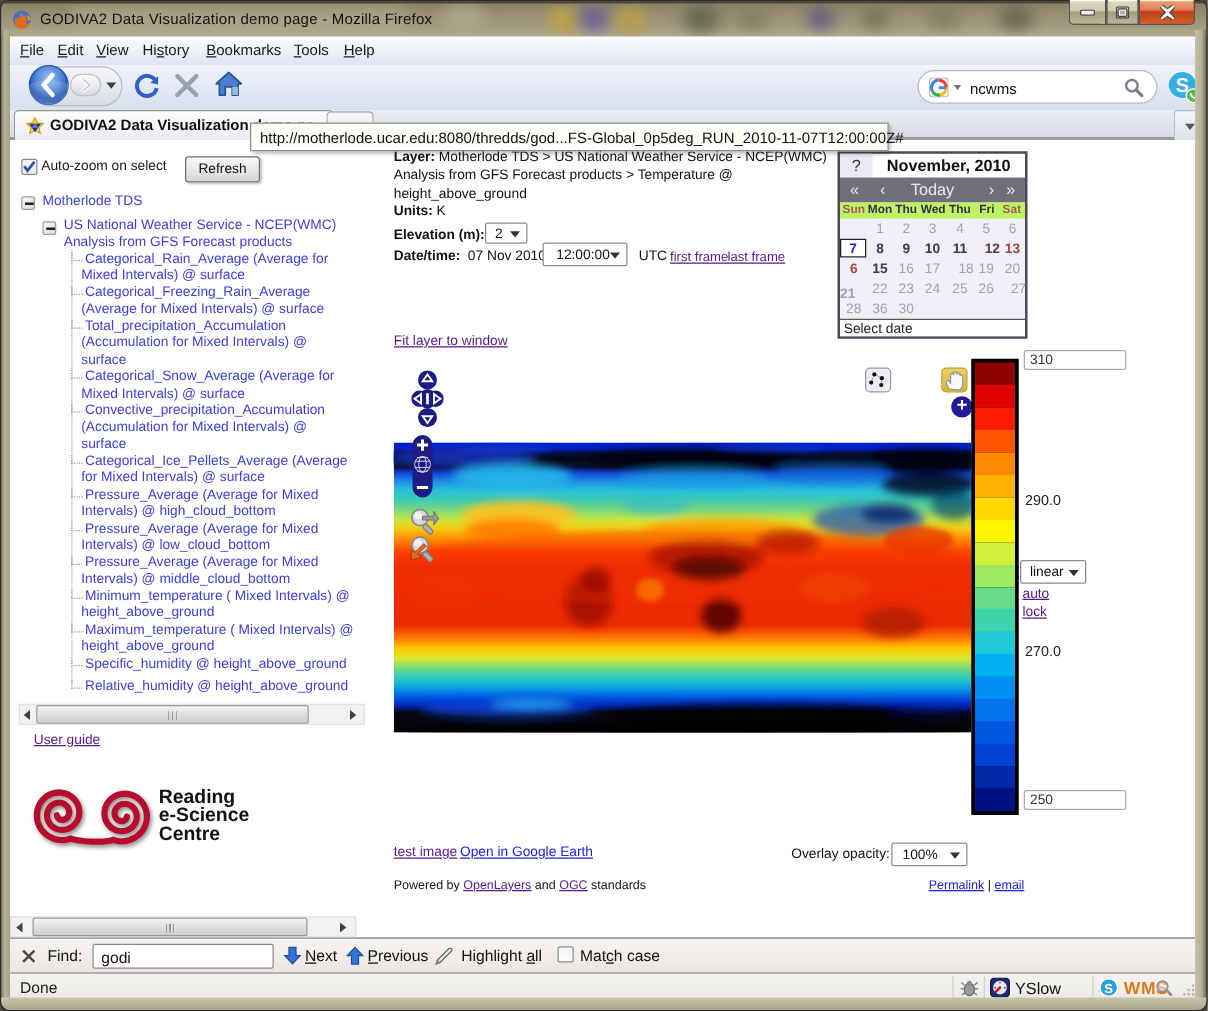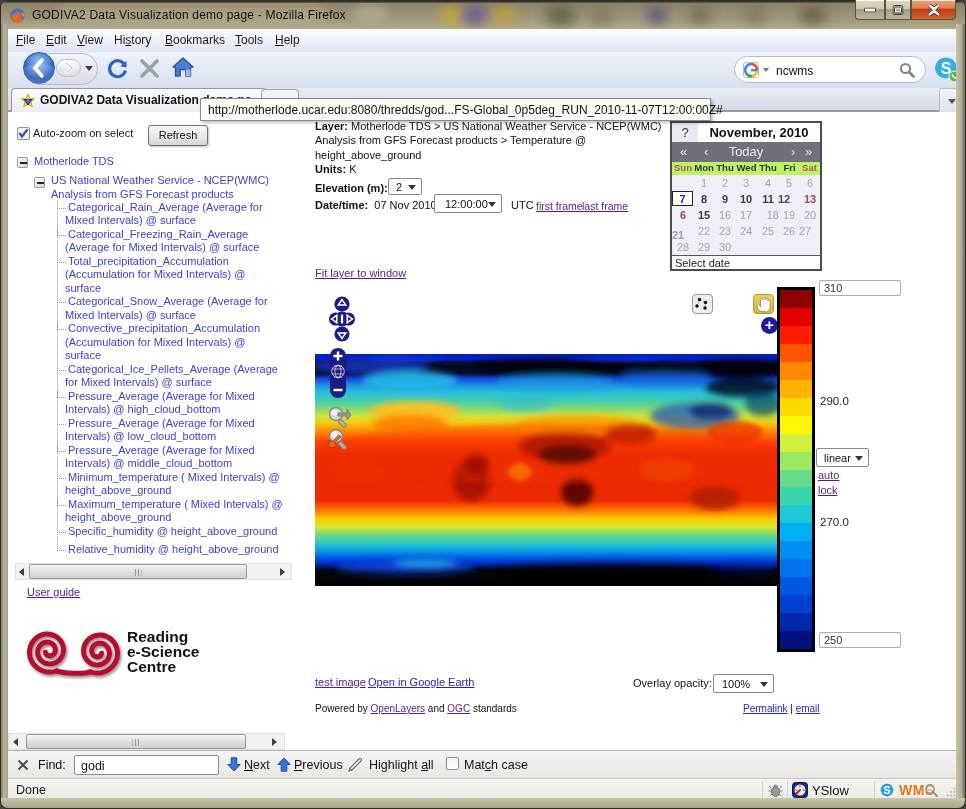--- a/index.html
+++ b/index.html
@@ -289,38 +289,38 @@
           <span style="position:absolute;left:42px;top:0px;width:22px;height:16px;text-align:center;line-height:16px;color:#a2a2b2;font-weight:normal">2</span>
           <span style="position:absolute;left:63px;top:0px;width:22px;height:16px;text-align:center;line-height:16px;color:#a2a2b2;font-weight:normal">3</span>
           <span style="position:absolute;left:85px;top:0px;width:22px;height:16px;text-align:center;line-height:16px;color:#a2a2b2;font-weight:normal">4</span>
           <span style="position:absolute;left:106px;top:0px;width:22px;height:16px;text-align:center;line-height:16px;color:#a2a2b2;font-weight:normal">5</span>
           <span style="position:absolute;left:127px;top:0px;width:22px;height:16px;text-align:center;line-height:16px;color:#a2a2b2;font-weight:normal">6</span>
           <span style="position:absolute;left:0px;top:16px;width:21px;height:15px;text-align:center;line-height:15px;background:#fff;border:1px solid #222;color:#2222cc;font-weight:bold">7</span>
           <span style="position:absolute;left:21px;top:16px;width:22px;height:16px;text-align:center;line-height:16px;color:#3a3a52;font-weight:bold">8</span>
           <span style="position:absolute;left:42px;top:16px;width:22px;height:16px;text-align:center;line-height:16px;color:#3a3a52;font-weight:bold">9</span>
           <span style="position:absolute;left:63px;top:16px;width:22px;height:16px;text-align:center;line-height:16px;color:#3a3a52;font-weight:bold">10</span>
           <span style="position:absolute;left:85px;top:16px;width:22px;height:16px;text-align:center;line-height:16px;color:#3a3a52;font-weight:bold">11</span>
-          <span style="position:absolute;left:106px;top:16px;width:22px;height:16px;text-align:left;line-height:16px;color:#5a4048;font-weight:bold">12</span>
+          <span style="position:absolute;left:106px;top:16px;width:22px;height:16px;text-align:right;line-height:16px;color:#5a4048;font-weight:bold">12</span>
           <span style="position:absolute;left:127px;top:16px;width:22px;height:16px;text-align:center;line-height:16px;color:#a04848;font-weight:bold">13</span>
           <span style="position:absolute;left:0px;top:32px;width:22px;height:16px;text-align:center;line-height:16px;color:#a04848;font-weight:bold">6</span>
           <span style="position:absolute;left:21px;top:32px;width:22px;height:16px;text-align:center;line-height:16px;color:#3a3a52;font-weight:bold">15</span>
           <span style="position:absolute;left:42px;top:32px;width:22px;height:16px;text-align:center;line-height:16px;color:#a2a2b2;font-weight:normal">16</span>
           <span style="position:absolute;left:63px;top:32px;width:22px;height:16px;text-align:center;line-height:16px;color:#a2a2b2;font-weight:normal">17</span>
           <span style="position:absolute;left:85px;top:32px;width:22px;height:16px;text-align:right;line-height:16px;color:#a2a2b2;font-weight:normal">18</span>
           <span style="position:absolute;left:106px;top:32px;width:22px;height:16px;text-align:center;line-height:16px;color:#a2a2b2;font-weight:normal">19</span>
           <span style="position:absolute;left:127px;top:32px;width:22px;height:16px;text-align:center;line-height:16px;color:#a2a2b2;font-weight:normal">20</span>
           <span style="position:absolute;left:0px;top:52px;width:22px;height:16px;line-height:16px;color:#a2a2b2;font-weight:bold">21</span>
           <span style="position:absolute;left:21px;top:48px;width:22px;height:16px;text-align:center;line-height:16px;color:#a2a2b2;font-weight:normal">22</span>
           <span style="position:absolute;left:42px;top:48px;width:22px;height:16px;text-align:center;line-height:16px;color:#a2a2b2;font-weight:normal">23</span>
           <span style="position:absolute;left:63px;top:48px;width:22px;height:16px;text-align:center;line-height:16px;color:#a2a2b2;font-weight:normal">24</span>
           <span style="position:absolute;left:85px;top:48px;width:22px;height:16px;text-align:center;line-height:16px;color:#a2a2b2;font-weight:normal">25</span>
           <span style="position:absolute;left:106px;top:48px;width:22px;height:16px;text-align:center;line-height:16px;color:#a2a2b2;font-weight:normal">26</span>
-          <span style="position:absolute;left:127px;top:48px;width:22px;height:16px;text-align:left;line-height:16px;color:#a2a2b2;font-weight:normal">27</span>
+          <span style="position:absolute;left:127px;top:48px;width:22px;height:16px;text-align:right;line-height:16px;color:#a2a2b2;font-weight:normal">27</span>
           <span style="position:absolute;left:0px;top:64px;width:22px;height:16px;text-align:center;line-height:16px;color:#a2a2b2;font-weight:normal">28</span>
-          <span style="position:absolute;left:21px;top:64px;width:22px;height:16px;text-align:center;line-height:16px;color:#a2a2b2;font-weight:normal">29</span>
+          <span style="position:absolute;left:21px;top:64px;width:22px;height:16px;text-align:center;line-height:16px;color:#a2a2b2;font-weight:normal">36</span>
           <span style="position:absolute;left:42px;top:64px;width:22px;height:16px;text-align:center;line-height:16px;color:#a2a2b2;font-weight:normal">30</span>
         </div>
  <div style="position:absolute;left:0;top:132px;width:148px;height:14px;background:#fff;border-top:1px solid #555;color:#222;font-size:11px;padding-left:3px;line-height:14px">Select date</div>
 </div>
 <a class="pur" style="position:absolute;left:307px;top:155px;font-size:11px">Fit layer to window</a>
 
 <svg style="position:absolute;left:307px;top:242px" width="462" height="232" viewBox="0 0 462 232">
 <defs>
 <linearGradient id="mbg" x1="0" y1="0" x2="0" y2="1">
  <stop offset="0" stop-color="#0020cc"></stop>

